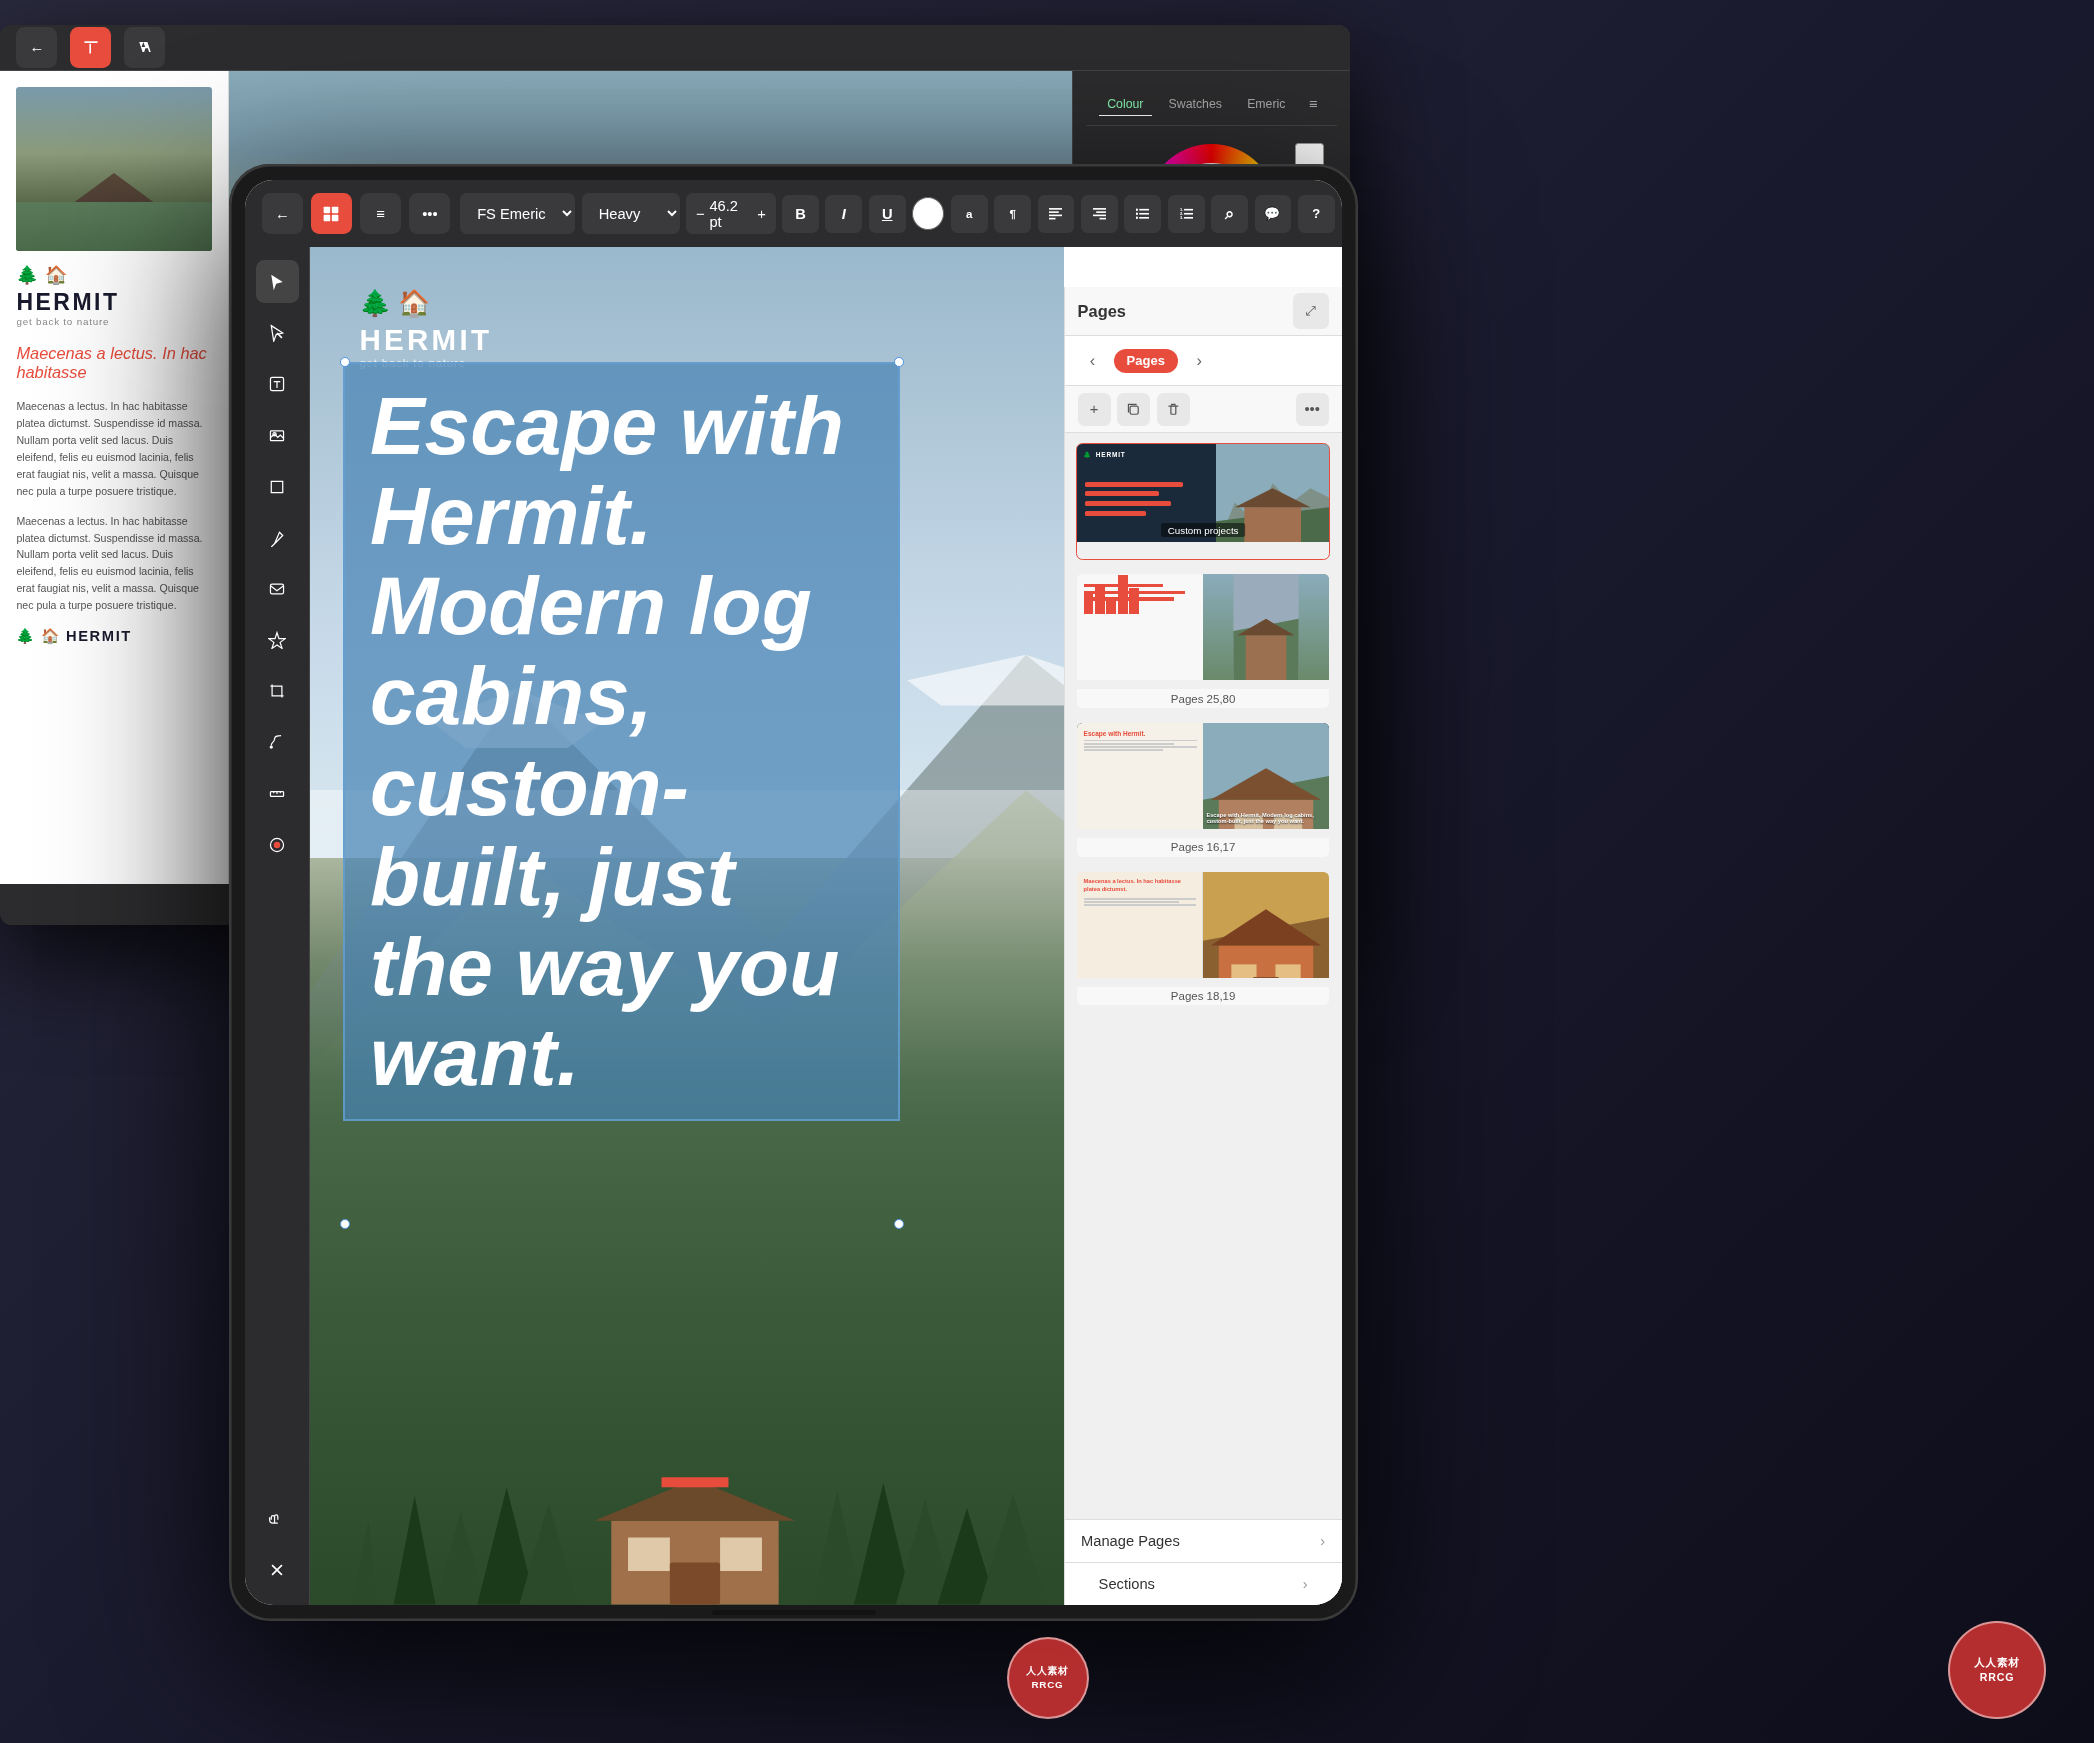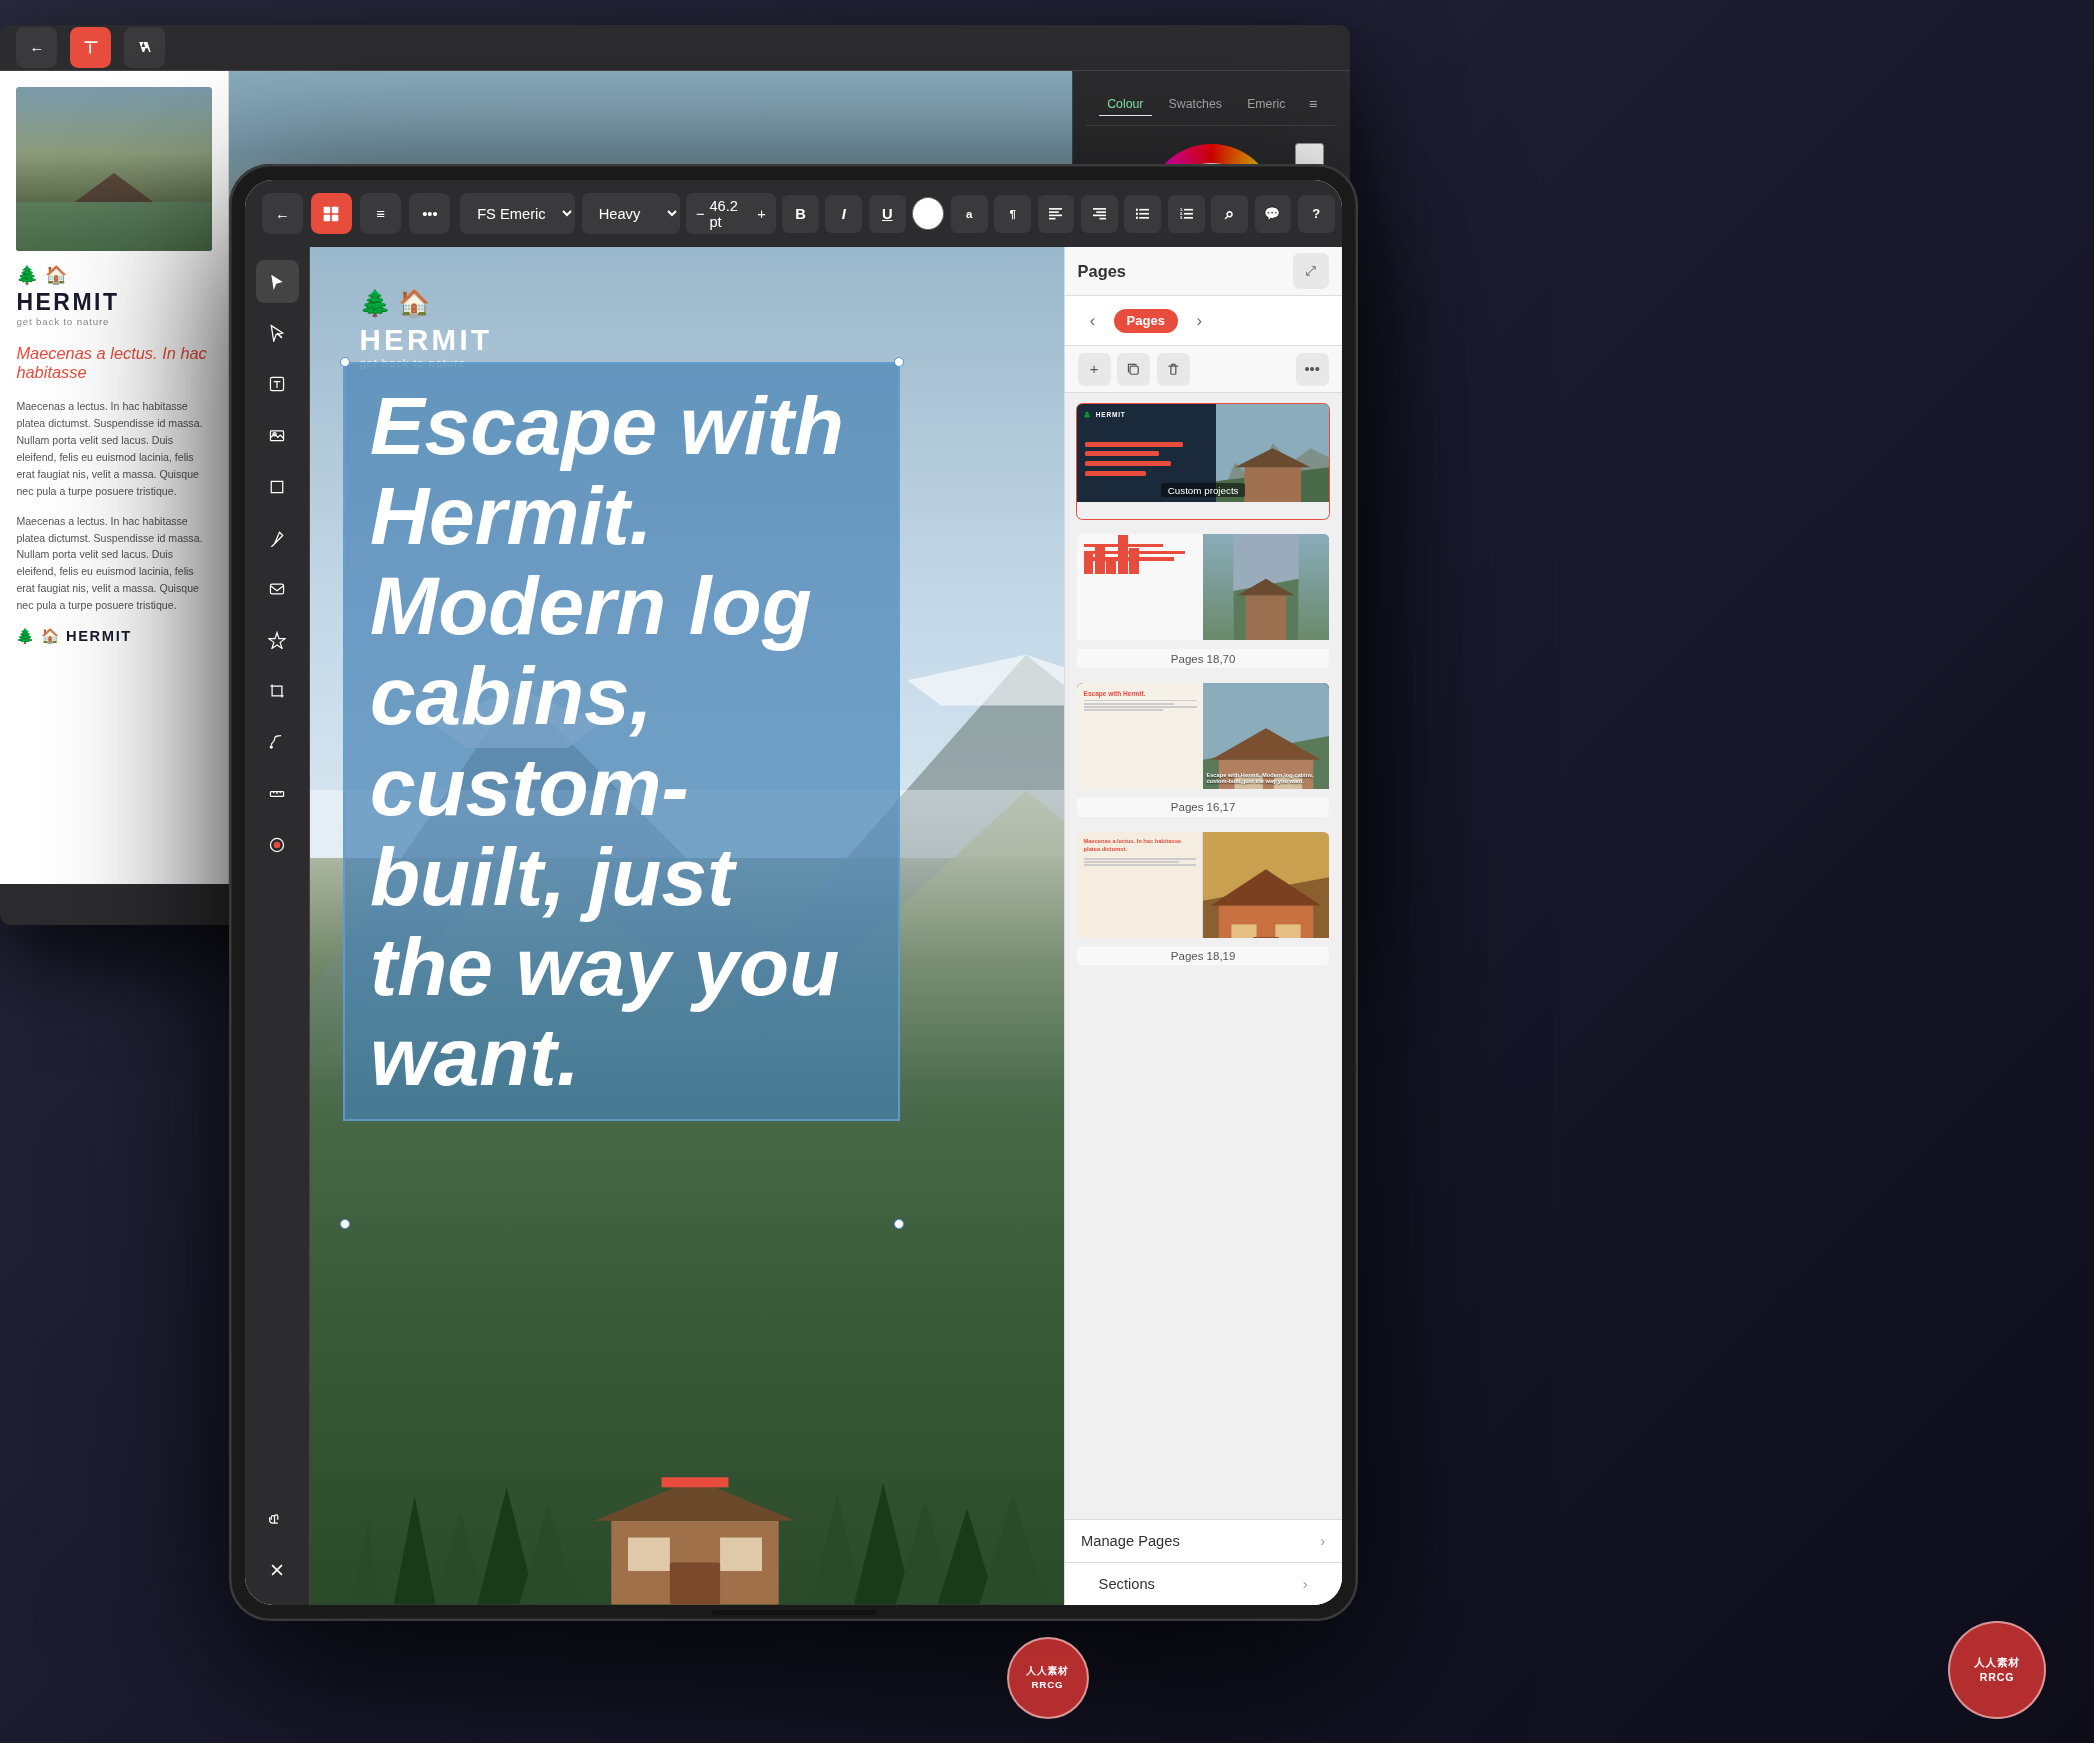--- a/index.html
+++ b/index.html
@@ -383,20 +383,21 @@
       font-style: italic;
     }
 
     
     .right-panel {
       width: 278px;
       background: #f0f0f0;
       display: flex;
       flex-direction: column;
       border-left: 0.8px solid #ddd;
+      margin-top: 40px;
     }
 
     .right-panel-header {
       height: 49px;
       background: #f8f8f8;
       border-bottom: 0.8px solid #ddd;
       display: flex;
       align-items: center;
       justify-content: space-between;
       padding: 0 13px;
@@ -1301,21 +1302,21 @@
               <div class="thumb-14-15-right">
                 <svg width="100%" height="100%" viewBox="0 0 80 130">
                   <rect x="0" y="0" width="80" height="130" fill="#9aacbb"></rect>
                   <polygon points="0,130 0,70 80,55 80,130" fill="#5a7a5a"></polygon>
                   <rect x="15" y="75" width="50" height="55" fill="#9a7050"></rect>
                   <polygon points="5,75 40,55 75,75" fill="#6a4a30"></polygon>
                 </svg>
               </div>
             </div>
           </div>
-          <div class="thumb-label-bar">Pages 18,70</div>
+          <div class="thumb-label-bar">Pages 25,80</div>
         </div>
 
         <div class="thumb-wrapper">
           <div class="thumb-content">
             <div style="height:106px;background:#1a1a2e;display:flex;overflow:hidden;">
 
               <div style="width:50%;background:#f5f0e8;padding:6.5px;">
                 <div style="color:#e74c3c;font-size:6.5px;font-weight:900;margin-bottom:3.3px;">Escape with Hermit.</div>
                 <div style="height:1.6px;background:#ccc;margin:1.6px 0;"></div>
                 <div style="height:1.6px;background:#ccc;margin:1.6px 0;width:80%;"></div>

